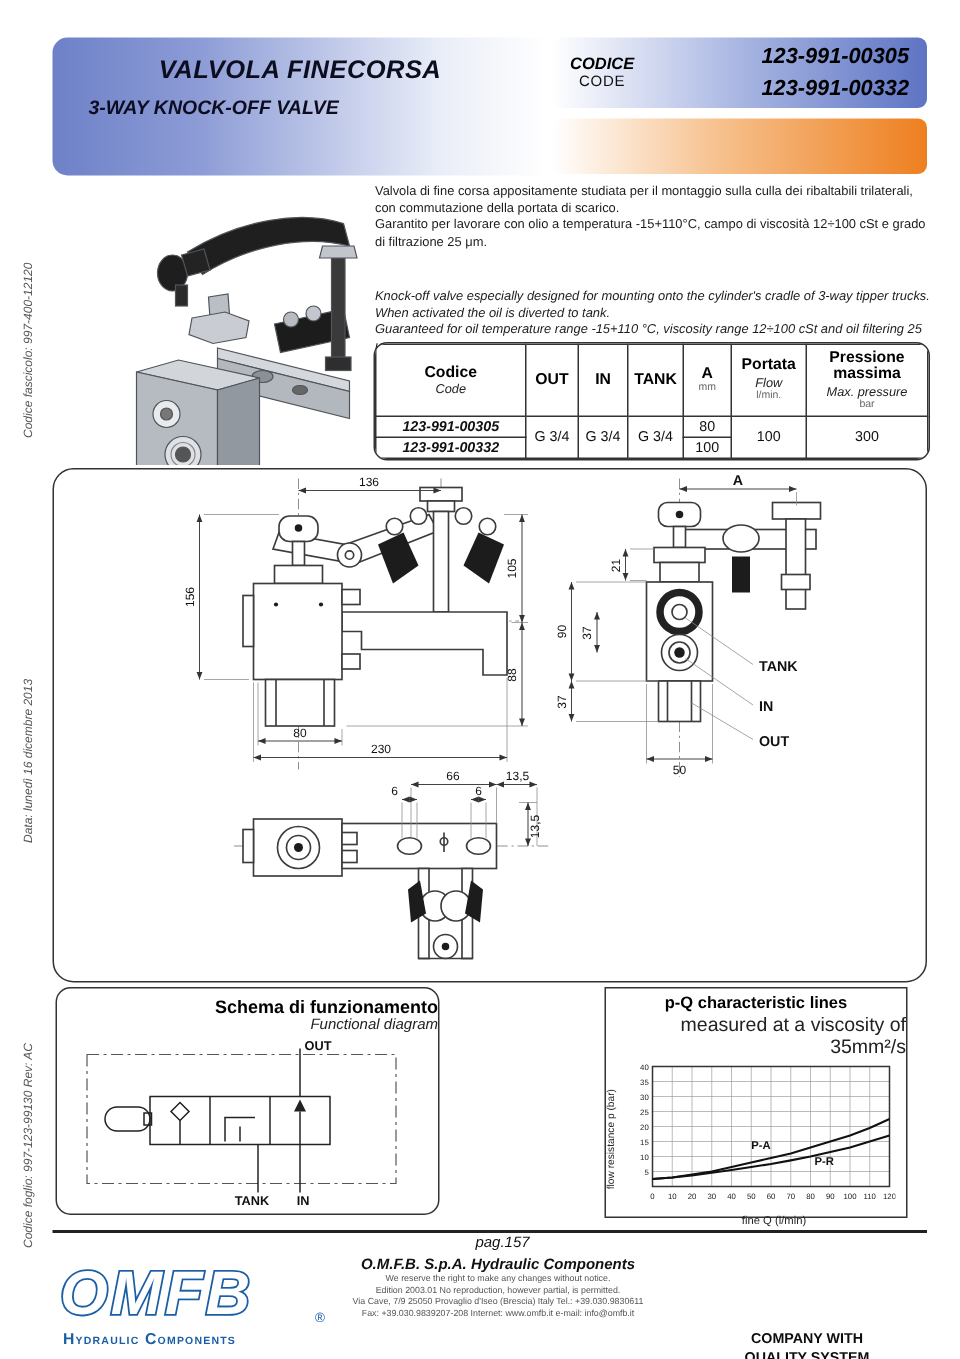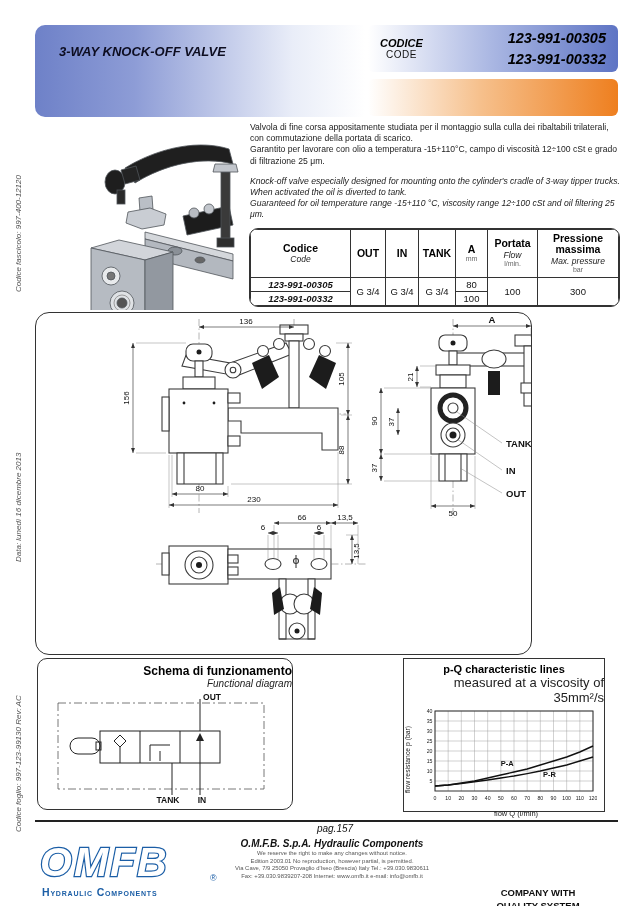--- a/index.html
+++ b/index.html
@@ -22,37 +22,37 @@
   .cl1 { font-weight:bold; font-style:italic; font-size:11px; color:#000; }
   .cl2 { font-size:10px; color:#111; letter-spacing:.5px; text-align:center; }
   .code-values { font-weight:bold; font-style:italic; font-size:14.5px; color:#000; text-align:right; line-height:1.4; }
   .orange-bar { position:absolute; left:368px; top:79px; width:250px; height:37px;
     background:linear-gradient(90deg,#ffffff 0%,#f6c08c 45%,#ee7f1f 100%); border-radius:6px; }
 
   
   .product { position:absolute; left:33px; top:120px; }
   .desc { position:absolute; left:250px; top:122px; width:372px; font-size:8.6px; line-height:1.3; color:#1c1c1c; }
   .desc p { margin:0; }
-  .desc .gap { margin-top:9px; }
+  .desc .gap { margin-top:25px; }
   .desc .en { font-style:italic; }
 
   
   .spec-wrap { position:absolute; left:249px; top:228px; width:371px; border:1.6px solid #333;
     border-radius:9px; overflow:hidden; background:#fff; }
   .spec-wrap table { width:100%; border-collapse:collapse; }
   .spec-wrap th, .spec-wrap td { border:1px solid #333; text-align:center; vertical-align:middle; padding:0; }
   .spec-wrap th { height:48px; font-weight:normal; }
   .spec-wrap td { height:14px; font-size:9.5px; color:#111; }
   .hb { font-weight:bold; font-size:10.5px; color:#000; line-height:1.1; }
   .hi { font-style:italic; font-size:8.5px; color:#222; line-height:1.2; }
   .hu { font-size:7px; color:#666; line-height:1.2; }
   .code-cell { font-weight:bold; font-style:italic; font-size:10px; }
 
   
-  .draw-box { position:absolute; left:35px; top:312px; width:497px; height:343px;
+  .draw-box { position:absolute; left:35px; top:312px; width:583px; height:343px;
     border:1.6px solid #333; border-radius:14px; overflow:hidden; }
   .ln   { stroke:#3c3c3c; stroke-width:1.1; fill:#fff; }
   .lnf  { stroke:#3c3c3c; stroke-width:1.1; fill:none; }
   .blk  { fill:#1c1c1c; stroke:none; }
   .dim  { stroke:#444; stroke-width:.7; fill:none; }
   .ext  { stroke:#888; stroke-width:.5; fill:none; }
   .cl   { stroke:#777; stroke-width:.55; fill:none; stroke-dasharray:7 2.5 1.5 2.5; }
   .dtx  { font-family:"Liberation Sans",sans-serif; font-size:8px; fill:#111; }
   .dtb  { font-family:"Liberation Sans",sans-serif; font-size:9.5px; font-weight:bold; fill:#111; }
 
@@ -90,20 +90,21 @@
 </head>
 <body>
 
 <div class="page">
 
   <div class="vtext" style="top:292px">Codice fascicolo: 997-400-12120</div>
   <div class="vtext" style="top:562px">Data: lunedì 16 dicembre 2013</div>
   <div class="vtext" style="top:832px">Codice foglio: 997-123-99130   Rev: AC</div>
 
   <div class="title-block">
+    <div class="t1">VALVOLA FINECORSA</div>
     <div class="t2">3-WAY KNOCK-OFF VALVE</div>
   </div>
   <div class="code-bar">
     <div>
       <div class="cl1">CODICE</div>
       <div class="cl2">CODE</div>
     </div>
     <div class="code-values">
       <div>123-991-00305</div>
       <div>123-991-00332</div>
@@ -434,21 +435,21 @@
           <text x="17.5" y="16" font-size="5.2" text-anchor="end" fill="#222">35</text>
           <line x1="20" y1="4" x2="178" y2="4" stroke="#9a9a9a" stroke-width="0.45"></line>
           <text x="17.5" y="6" font-size="5.2" text-anchor="end" fill="#222">40</text>
           <rect x="20" y="4" width="158" height="80" fill="none" stroke="#333" stroke-width="1"></rect>
           <path d="M20.0,79.0 L33.2,78.0 L46.3,76.0 L59.5,74.0 L72.7,71.0 L85.8,68.0 L99.0,65.0 L112.2,62.0 L125.3,58.0 L138.5,54.0 L151.7,50.0 L164.8,45.0 L178.0,39.0" fill="none" stroke="#111" stroke-width="1.4"></path>
           <text x="85.83333333333334" y="59" font-size="7.5" font-weight="bold" fill="#111">P-A</text>
           <path d="M20.0,79.0 L33.2,78.0 L46.3,76.6 L59.5,74.8 L72.7,73.0 L85.8,71.0 L99.0,69.0 L112.2,66.6 L125.3,64.0 L138.5,61.0 L151.7,58.0 L164.8,54.0 L178.0,50.0" fill="none" stroke="#111" stroke-width="1.4"></path>
           <text x="127.96666666666667" y="69.6" font-size="7.5" font-weight="bold" fill="#111">P-R</text>
         </svg>
     </div>
-    <div class="xlab">flow Q (l/min)</div>
+    <div class="xlab">fine Q (l/min)</div>
   </div>
 
   <div class="footer-divider"></div>
   <div class="pag">pag.157</div>
 
   <div class="logo-block">
     <svg width="185" height="42" viewBox="0 0 185 42">
       <text x="2" y="34" font-family="Liberation Sans, sans-serif" font-size="41" font-weight="bold" font-style="italic" letter-spacing="2" fill="#ffffff" stroke="#1b5ea6" stroke-width="2.4" paint-order="stroke">OMFB</text>
       <text x="172" y="39" font-size="9" fill="#1b5ea6">®</text>
     </svg>

